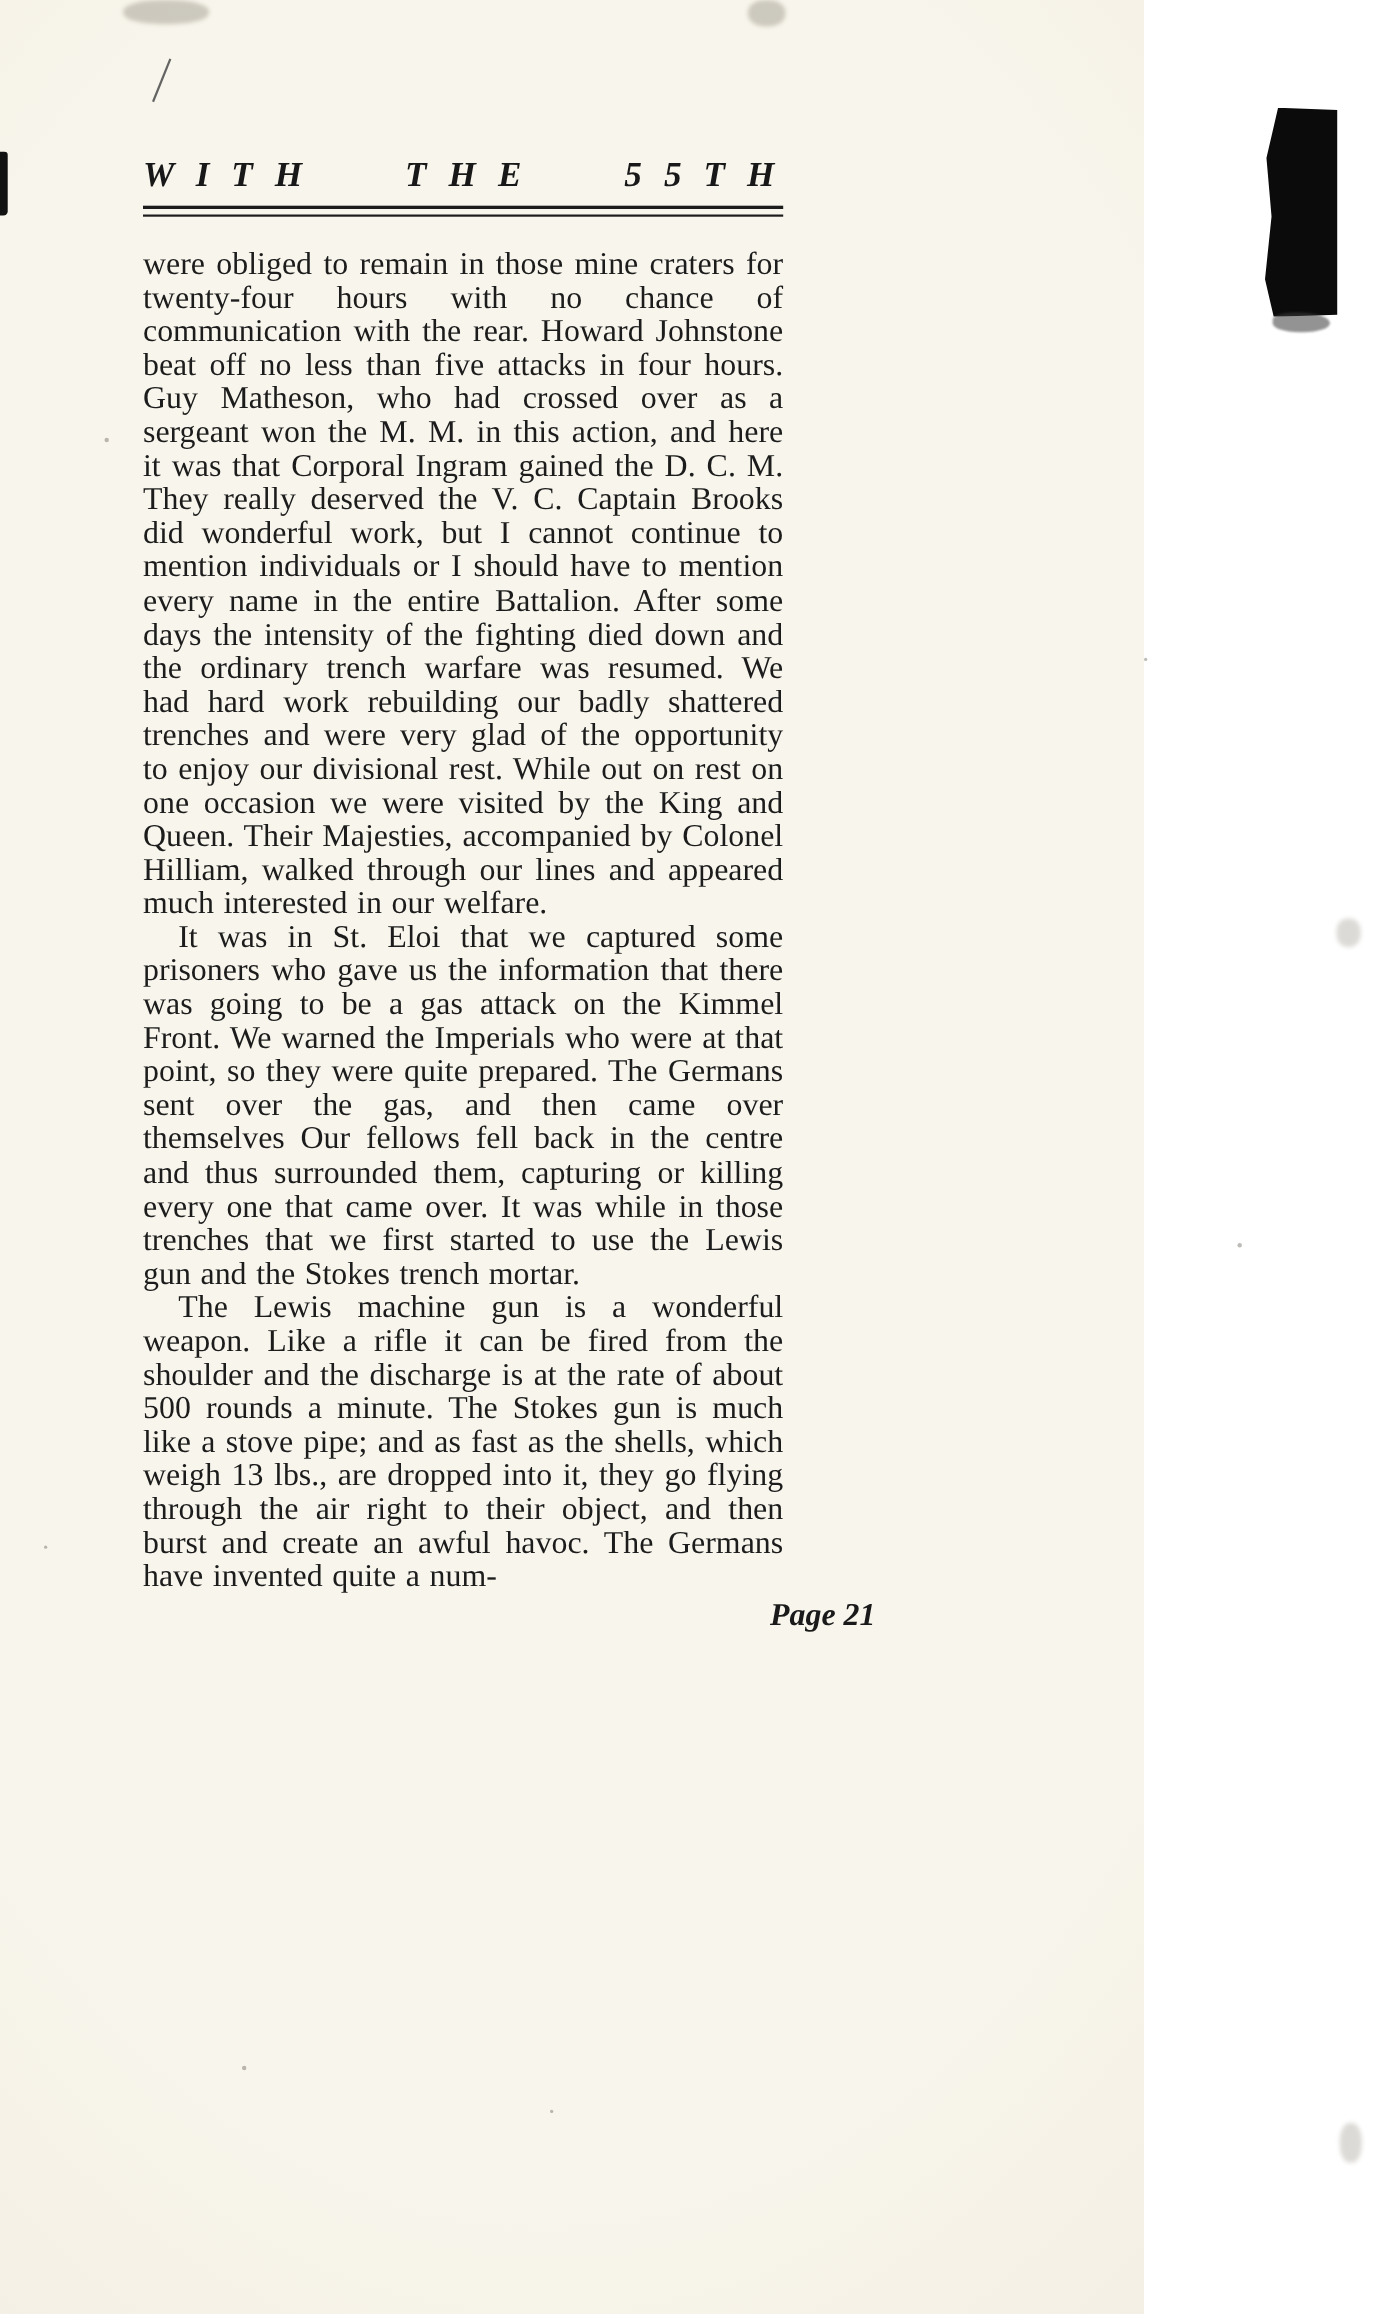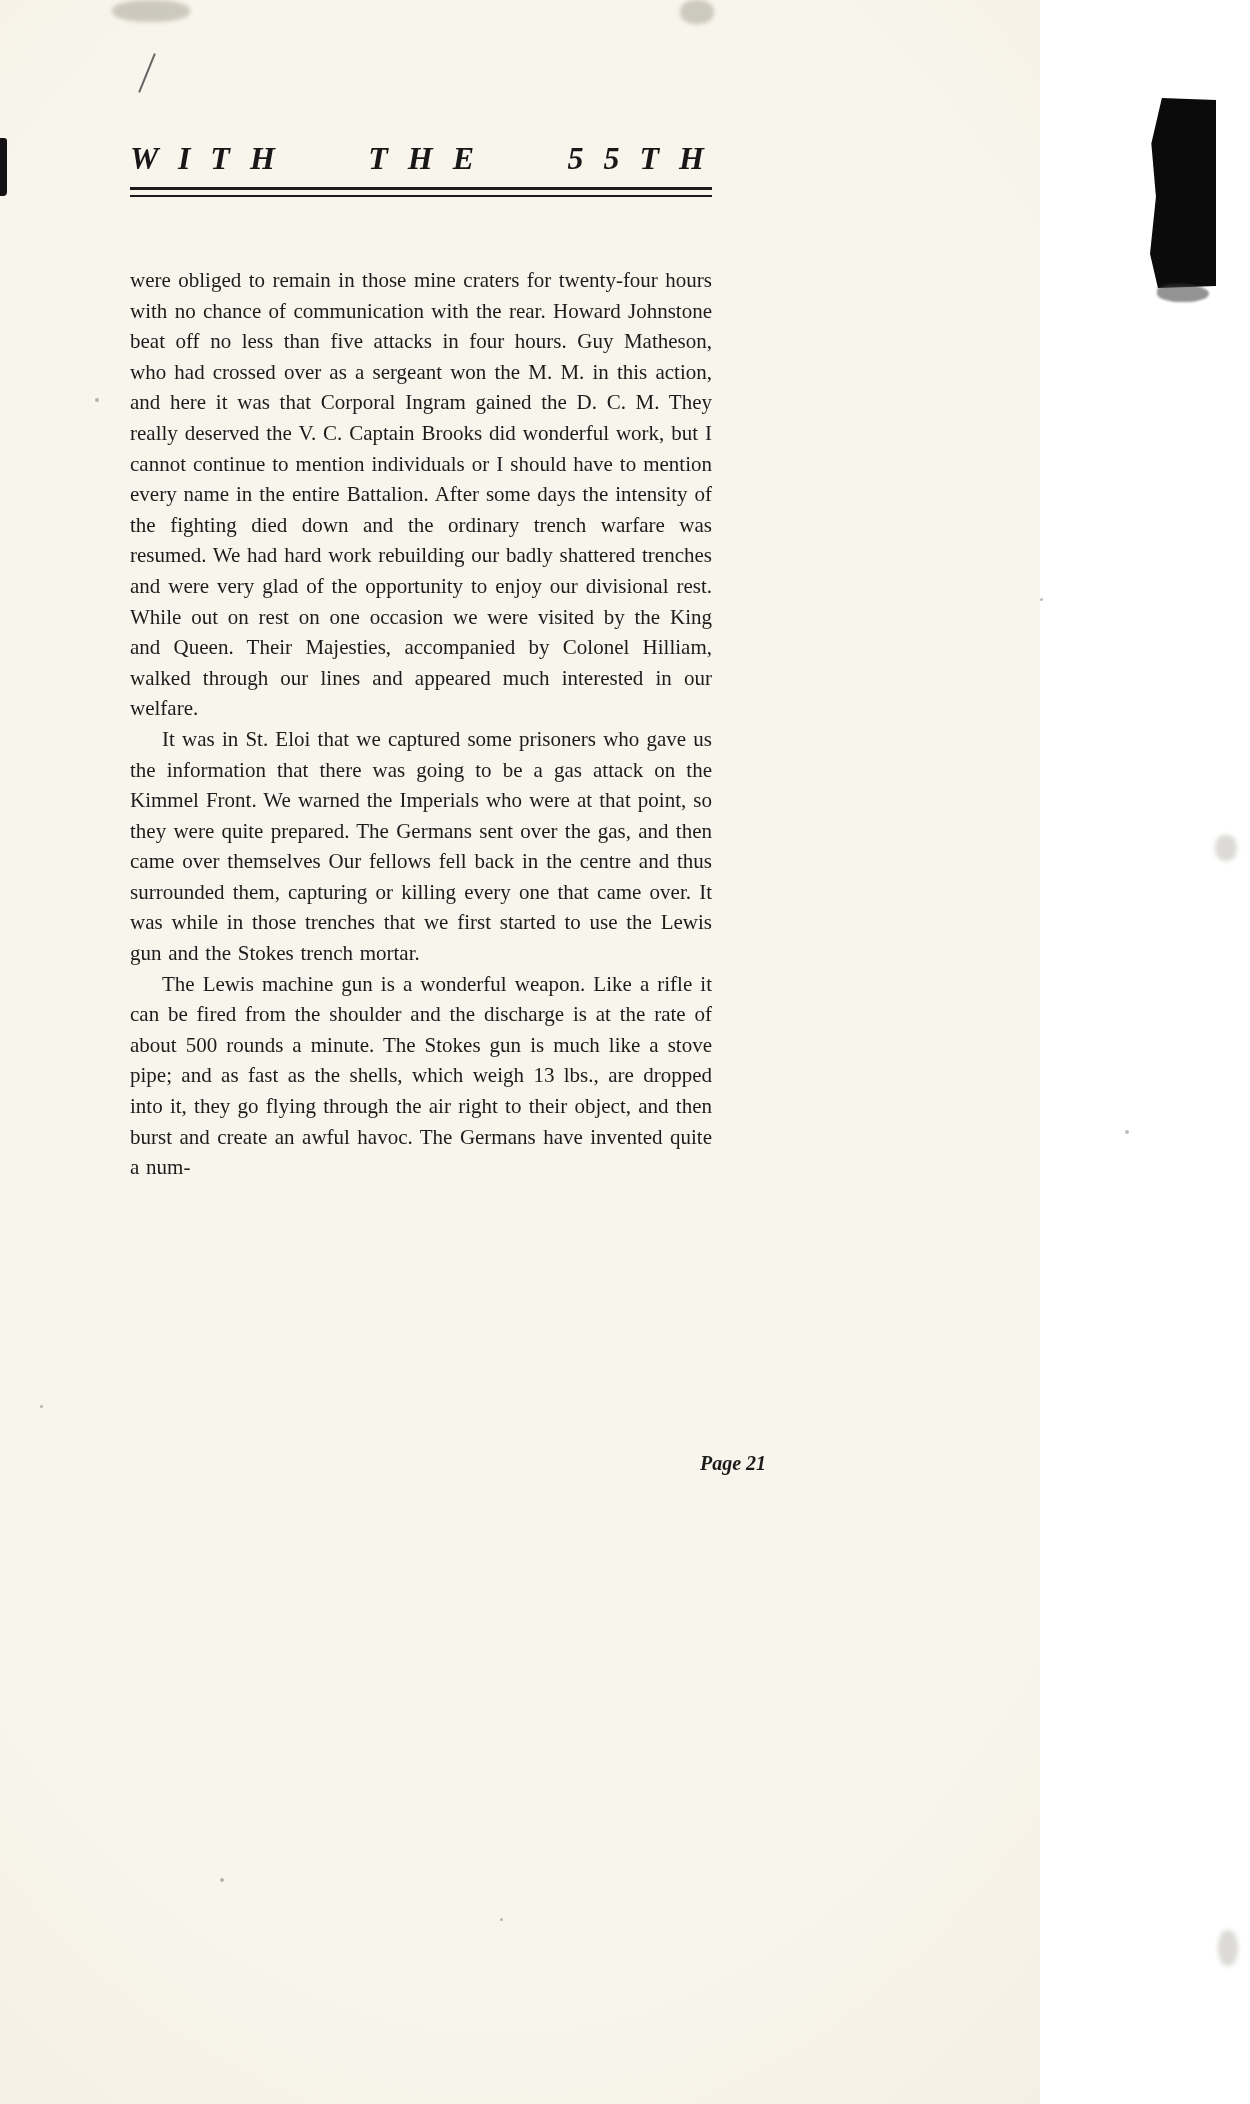--- a/index.html
+++ b/index.html
@@ -47,38 +47,38 @@
   }
   .rule-bottom {
     height: 2px;
     background: #1c1c1c;
     width: 100%;
     margin-top: 5px;
   }
 
   
   .body-text {
-    margin-top: 68px;
-    font-size: 21px;
+    margin-top: 28px;
+    font-size: 29px;
     line-height: 30.6px;
     text-align: justify;
     color: #1c1c1c;
     word-spacing: 1.5px;
   }
   .body-text p { margin: 0; }
   .body-text p.indent { text-indent: 32px; }
 
   
   .page-number {
     position: absolute;
     left: 700px;
     top: 1452px;
     font-style: italic;
     font-weight: bold;
-    font-size: 20px;
+    font-size: 29px;
     color: #1a1a1a;
   }
 
   
   .ink-blot {
     position: absolute;
     left: 1150px;
     top: 98px;
     width: 66px;
     height: 190px;

